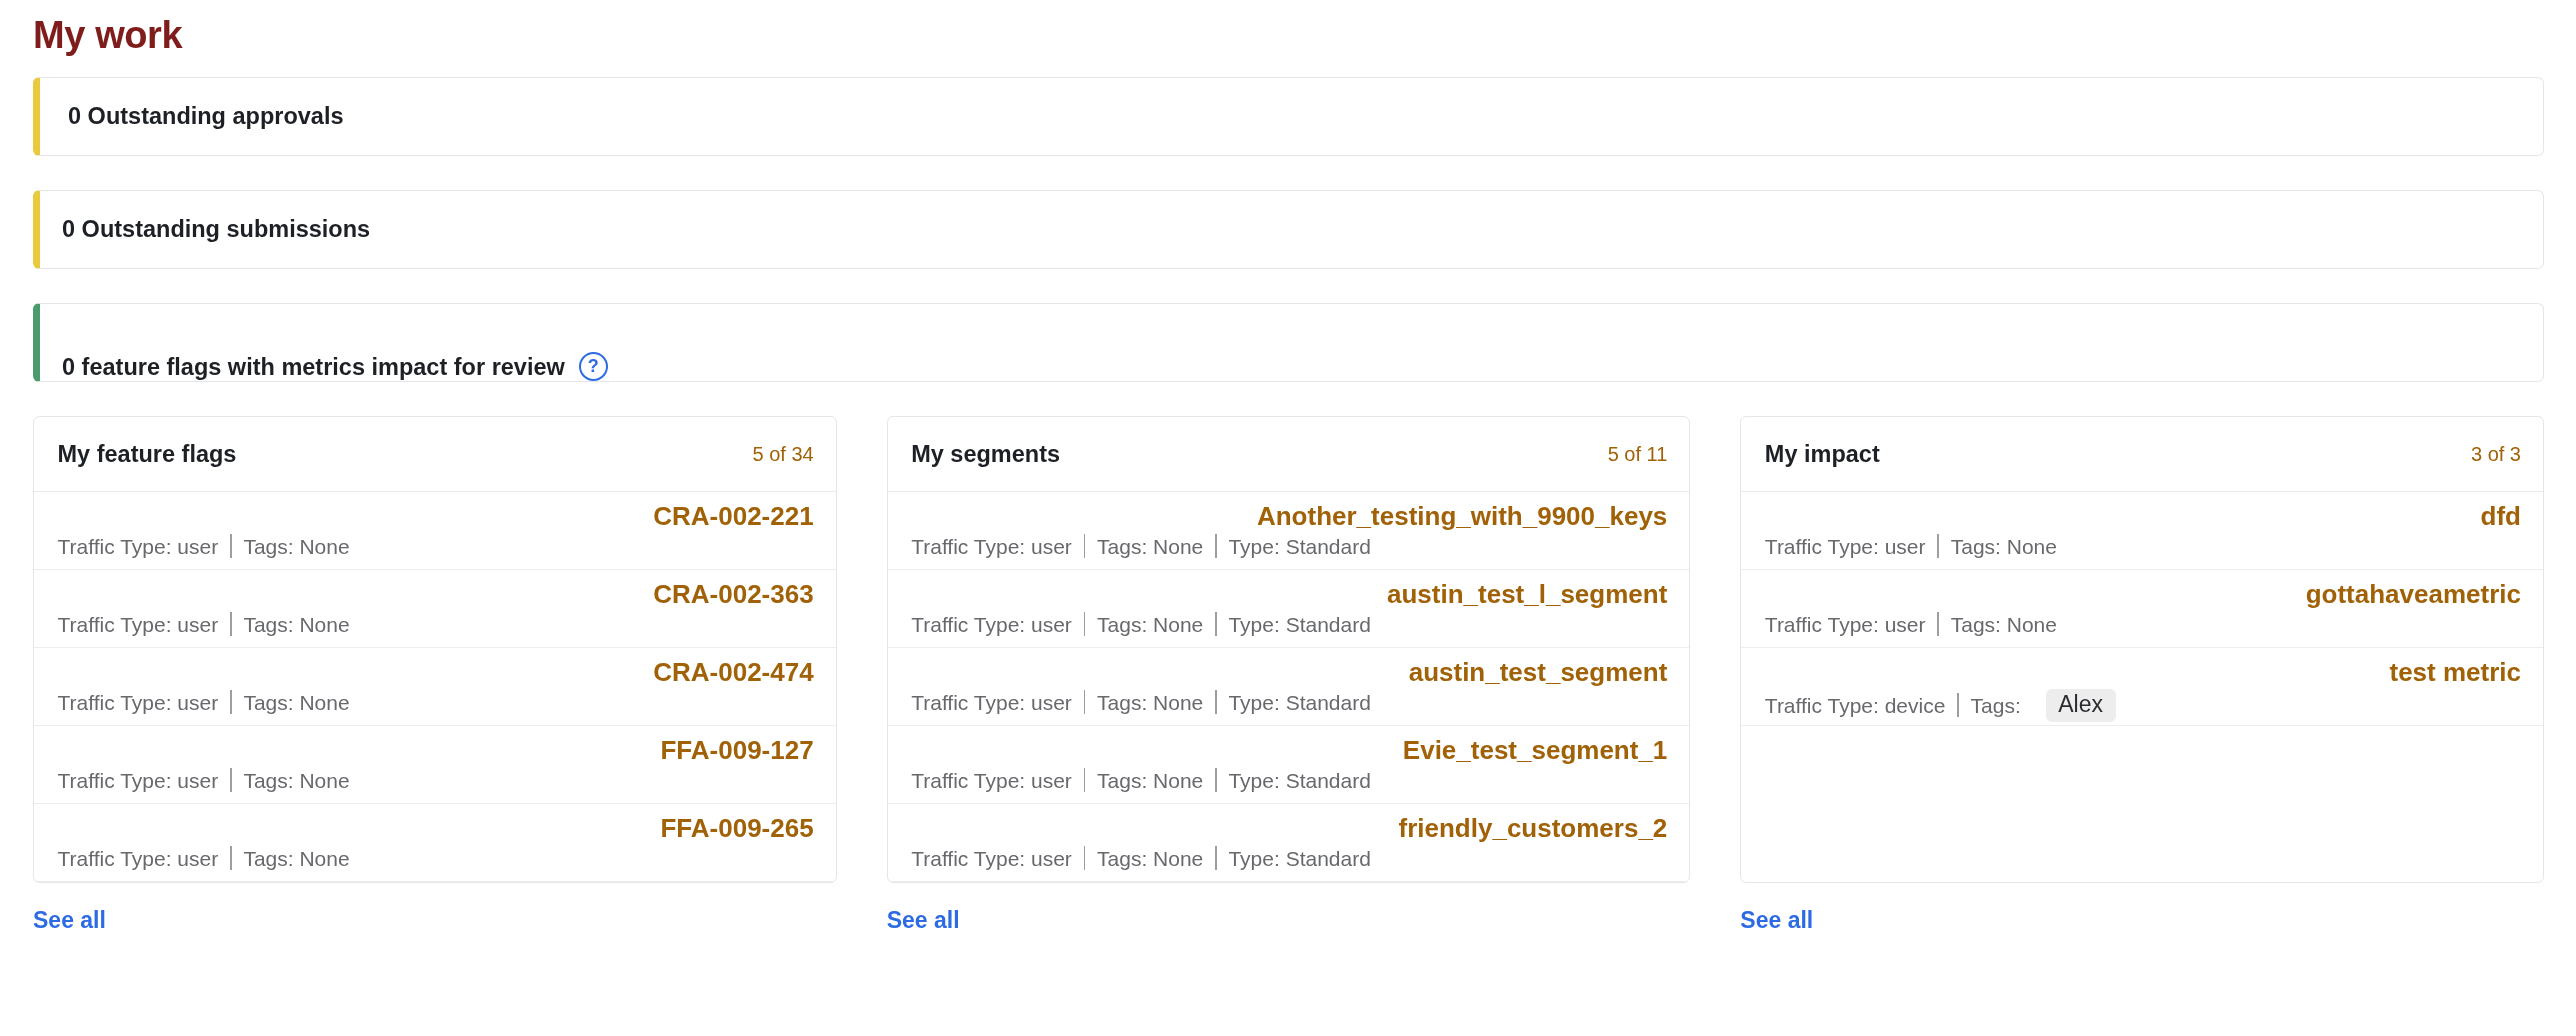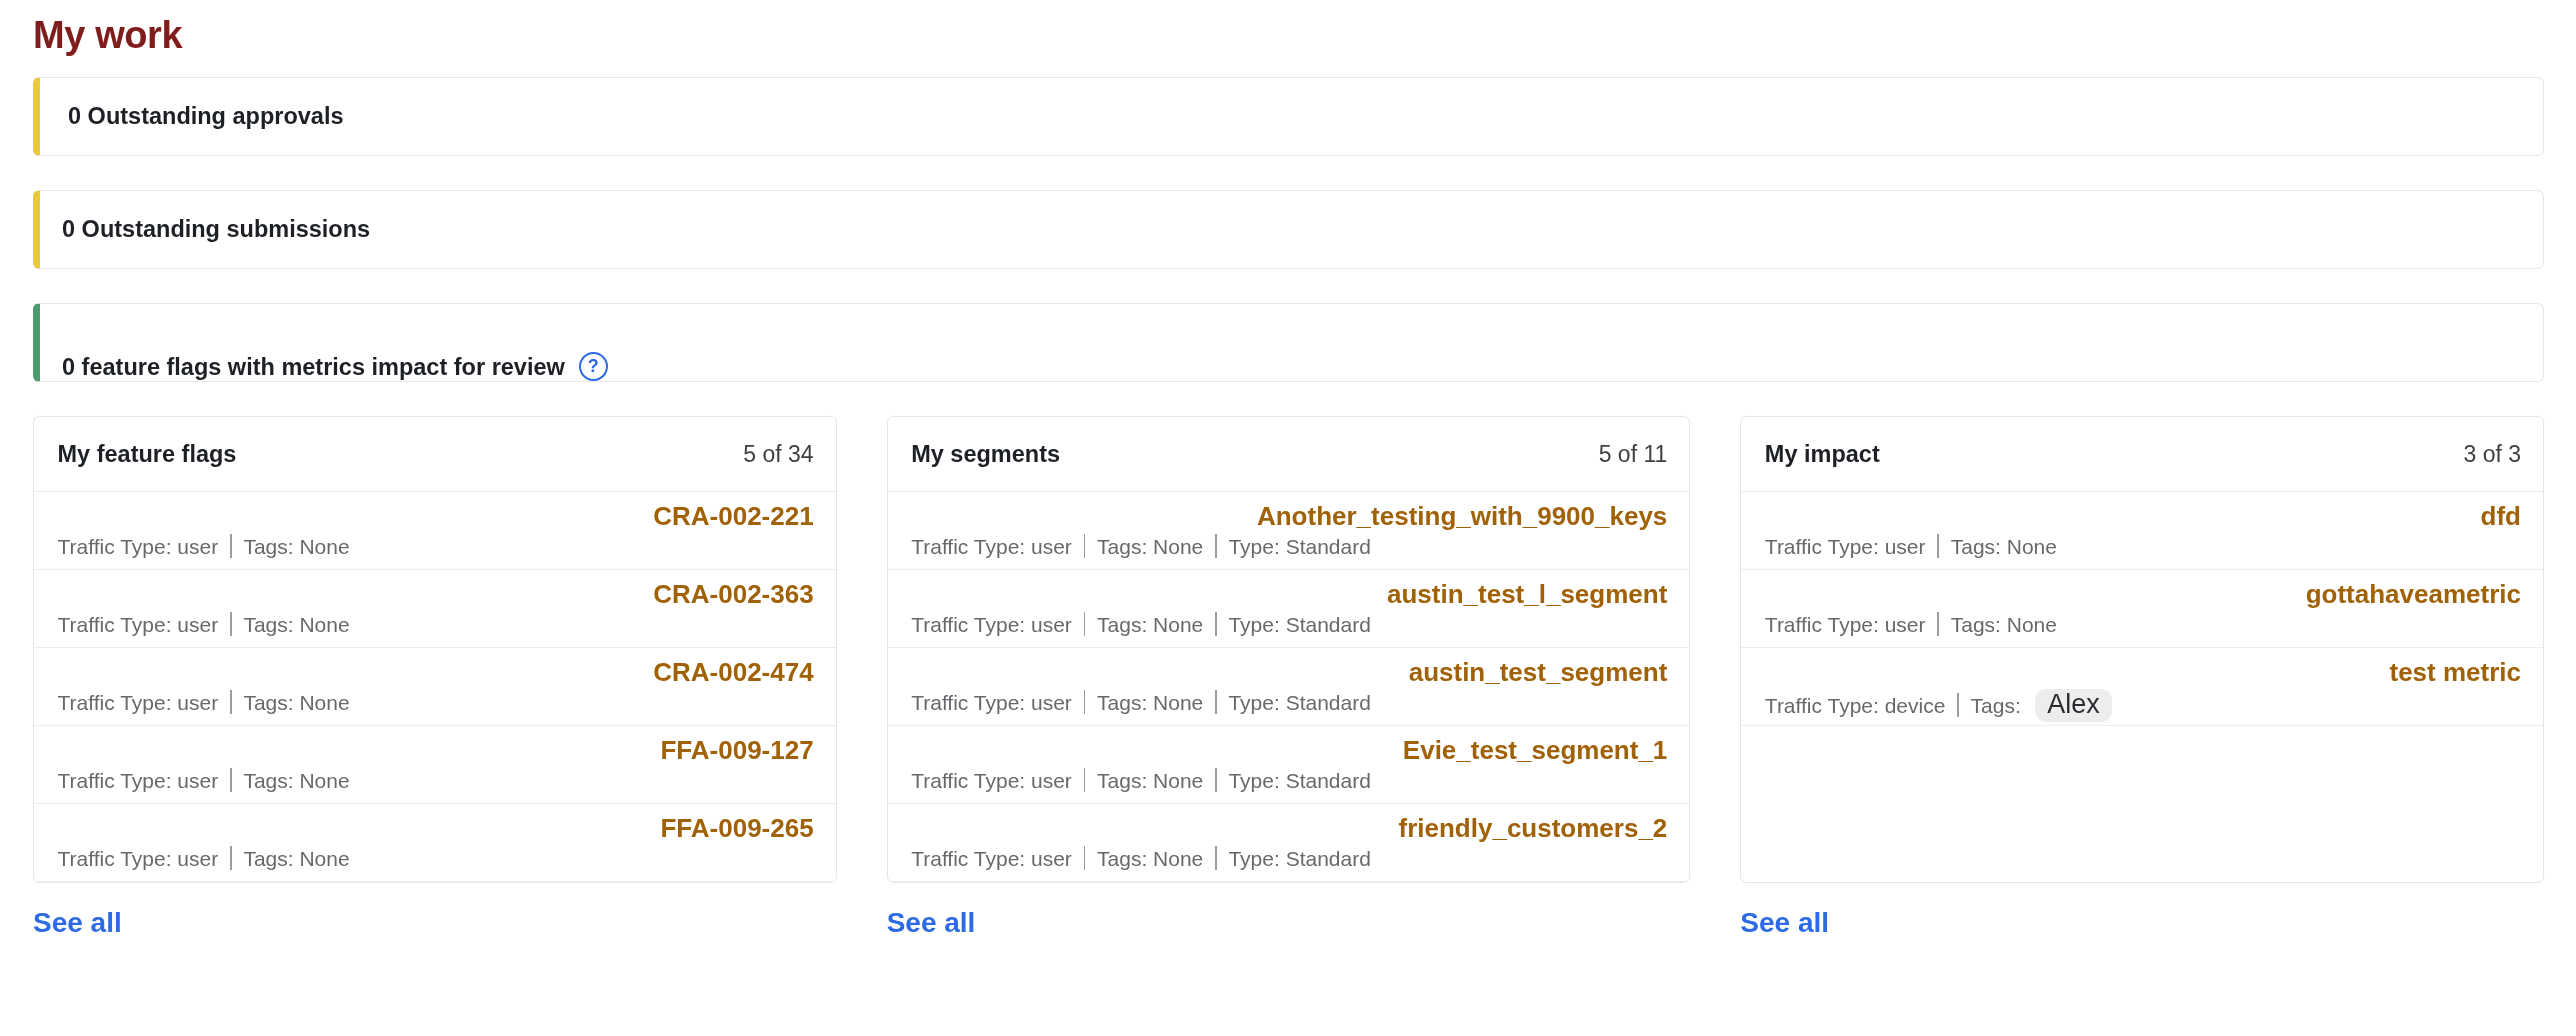--- a/index.html
+++ b/index.html
@@ -54,21 +54,21 @@
     overflow: hidden;
     text-align: right;
   }
   .card-head {
     height: 75px;
     display: flex; align-items: center; justify-content: space-between;
     border-bottom: 0.8px solid #e9eaec;
     padding: 0 22px 0 23.5px;
   }
   .card-title { font-size: 23.5px; font-weight: 700; color: #1d2025; }
-  .card-count { font-size: 23px; font-weight: 400; color: #404040; }
+  .card-count { font-size: 20px; font-weight: 400; color: #a16207; }
 
   .row {
     height: 78px;
     border-bottom: 0.8px solid #ededef;
     padding: 10.2px 22px 0 23.5px;
   }
   .item-link {
     display: inline-block;
     font-size: 26px; font-weight: 700; line-height: 28px;
     color: #a16207; text-decoration: none; cursor: pointer;
@@ -82,30 +82,30 @@
   .sep {
     display: inline-block;
     width: 1.6px; height: 23.5px;
     background: #9c9da1;
     margin: 0 11.8px;
     flex: 0 0 auto;
   }
   .badge {
     display: inline-block;
     background: #ededee;
-    border-radius: 11px;
+    border-radius: 6px;
     padding: 2.4px 12.5px 3.9px;
-    font-size: 27px; color: #2a2c30;
-    margin-left: 14px;
+    font-size: 23px; color: #2a2c30;
+    margin-left: 25px;
   }
 
   .see-all {
     display: inline-block;
     margin-top: 23.5px;
-    font-size: 28px; font-weight: 700;
+    font-size: 23px; font-weight: 700;
     color: #2d6be4; text-decoration: none; cursor: pointer;
   }
 </style>
 </head>
 <body>
 
 <main>
   <h1 class="page-title">My work</h1>
   <section id="alerts">
       <div class="alert" style="border-left-color: rgb(233, 201, 62); padding-left: 28px;">

